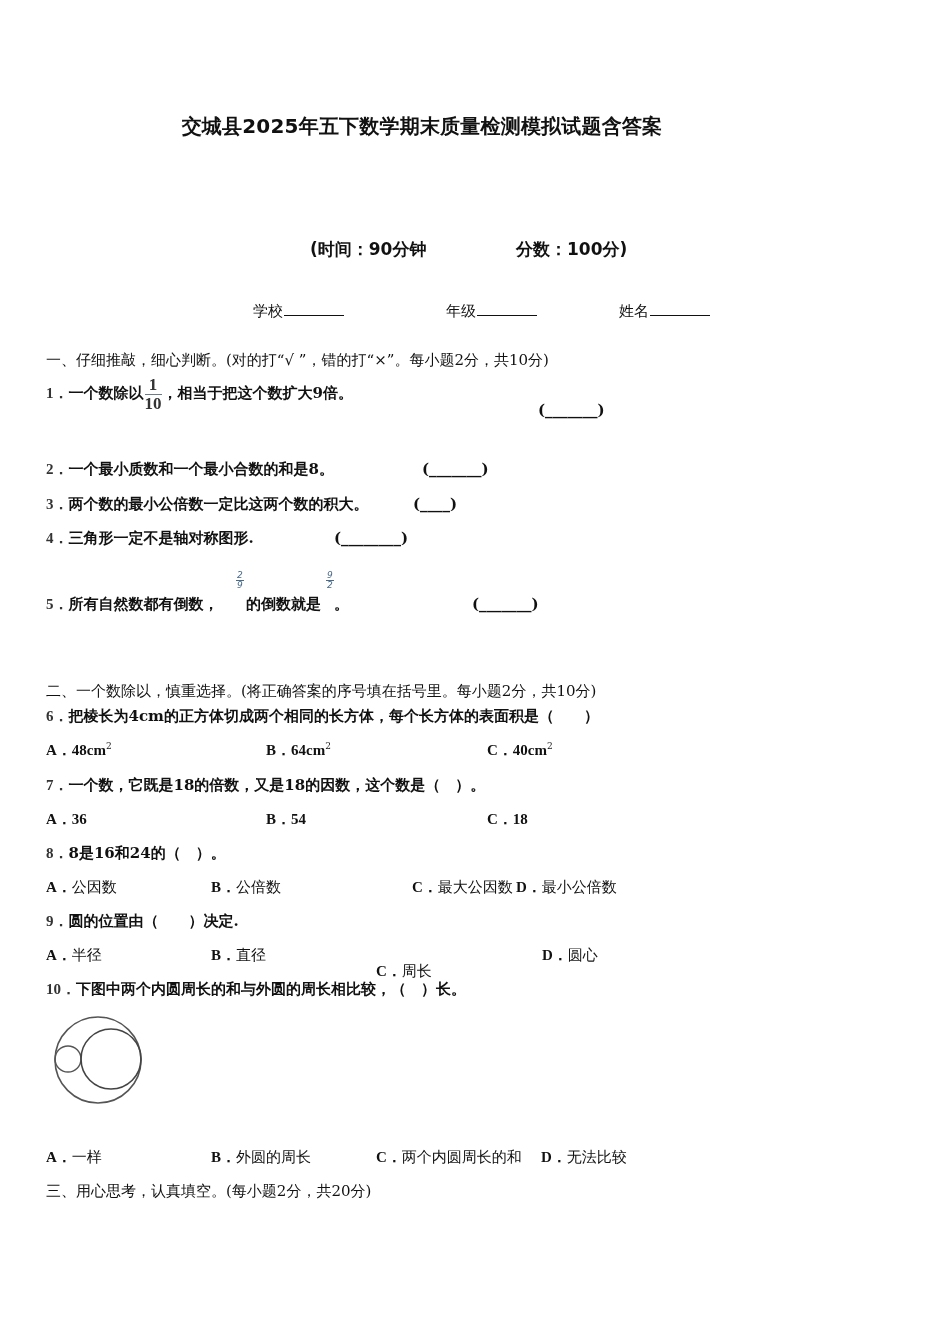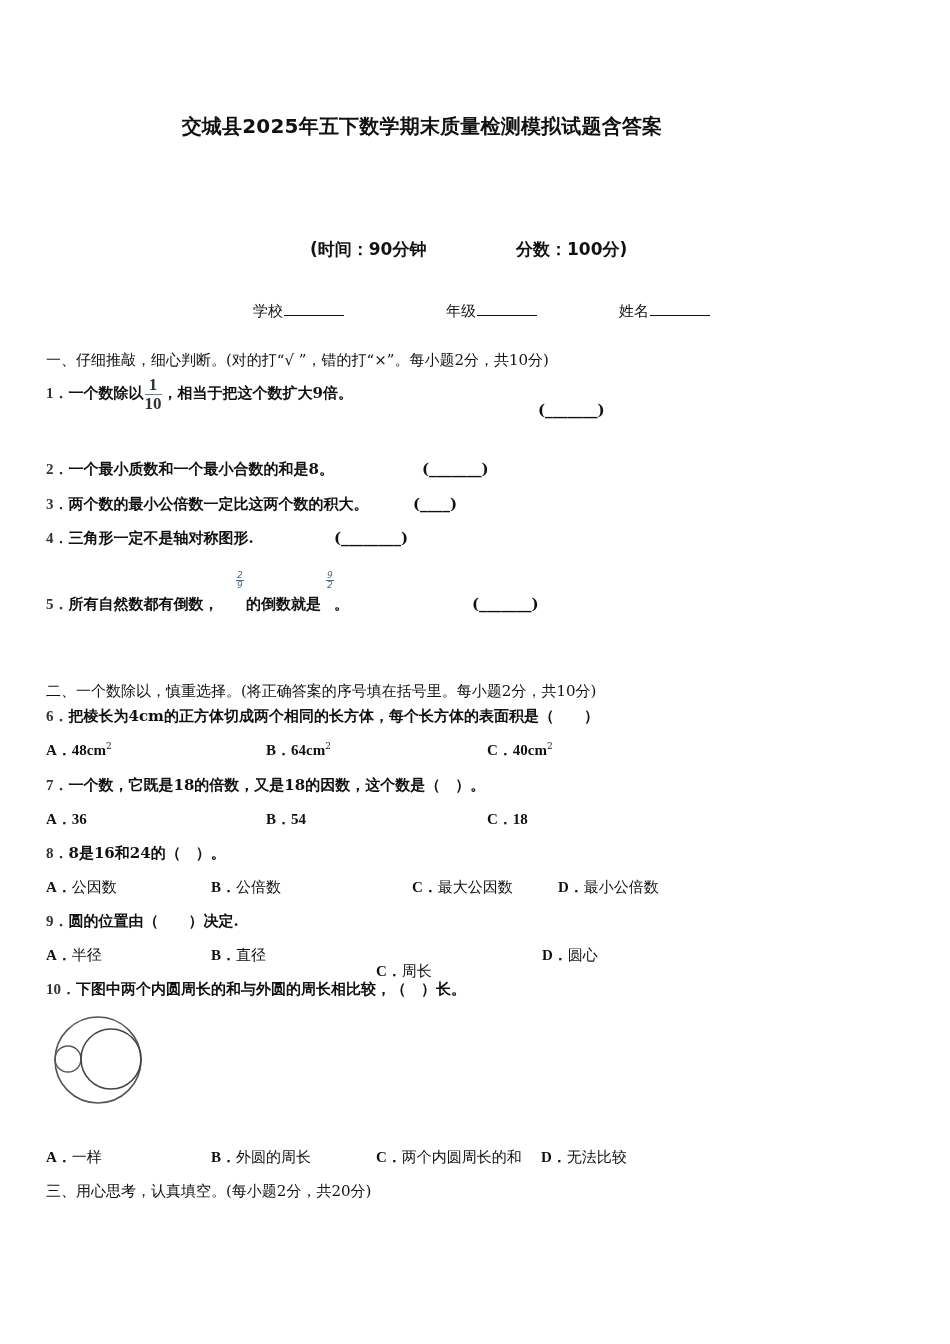--- a/index.html
+++ b/index.html
@@ -94,21 +94,21 @@
 <div class="abs opt" style="left:46px; top:810px;"><b>A．</b><b>36</b></div>
 <div class="abs opt" style="left:266px; top:810px;"><b>B．</b><b>54</b></div>
 <div class="abs opt" style="left:487px; top:810px;"><b>C．</b><b>18</b></div>
 
 <div class="abs q" style="left:46px; top:844px;">
   <span class="num">8．</span><span>8是16和24的（　）。</span>
 </div>
 <div class="abs opt" style="left:46px; top:878px;"><b>A．</b><span>公因数</span></div>
 <div class="abs opt" style="left:211px; top:878px;"><b>B．</b><span>公倍数</span></div>
 <div class="abs opt" style="left:368px; top:878px;margin-left:44px;"><b>C．</b><span>最大公因数</span></div>
-<div class="abs opt" style="left:558px; top:878px;"><b>D．</b><span>最小公倍数</span></div>
+<div class="abs opt" style="left:516px; top:878px;"><b>D．</b><span>最小公倍数</span></div>
 
 <div class="abs q" style="left:46px; top:912px;">
   <span class="num">9．</span><span>圆的位置由（　　）决定.</span>
 </div>
 <div class="abs opt" style="left:46px; top:946px;"><b>A．</b><span>半径</span></div>
 <div class="abs opt" style="left:211px; top:946px;"><b>B．</b><span>直径</span></div>
 <div class="abs opt" style="left:376px; top:946px;margin-top:16px;"><b>C．</b><span>周长</span></div>
 <div class="abs opt" style="left:542px; top:946px;"><b>D．</b><span>圆心</span></div>
 
 <div class="abs q" style="left:46px; top:980px;">

